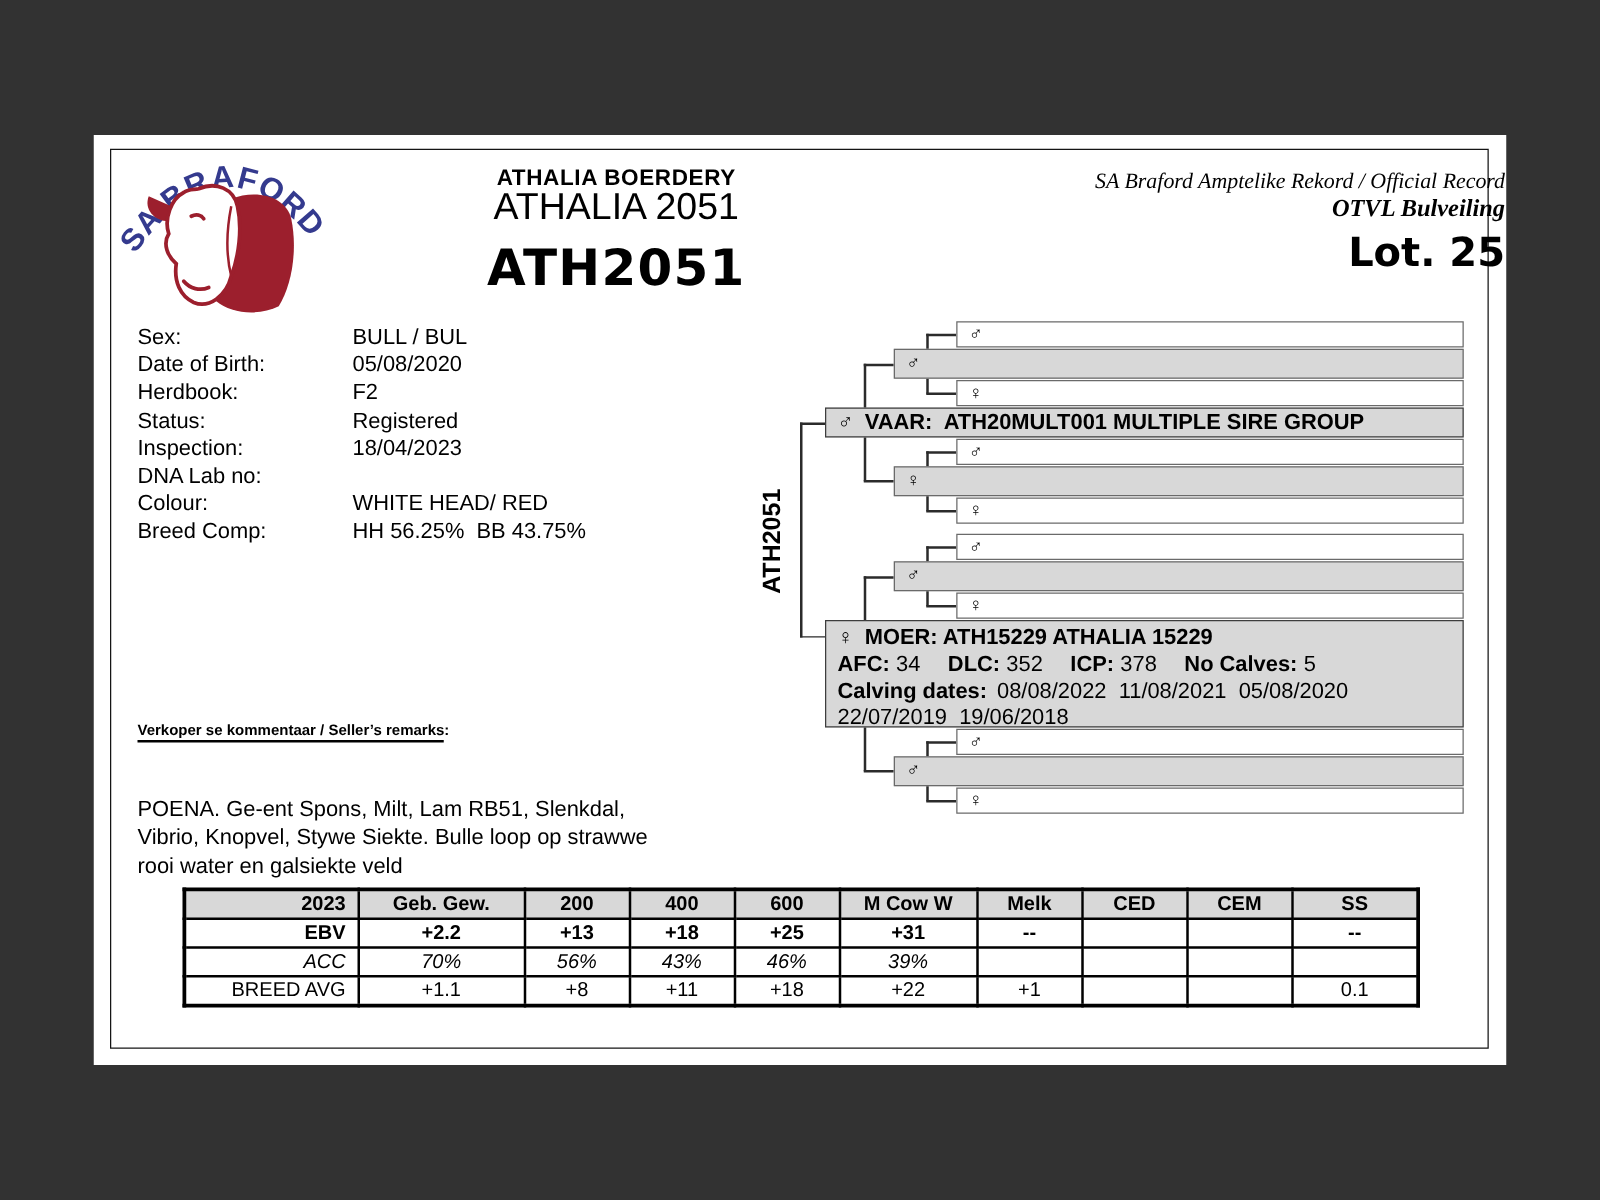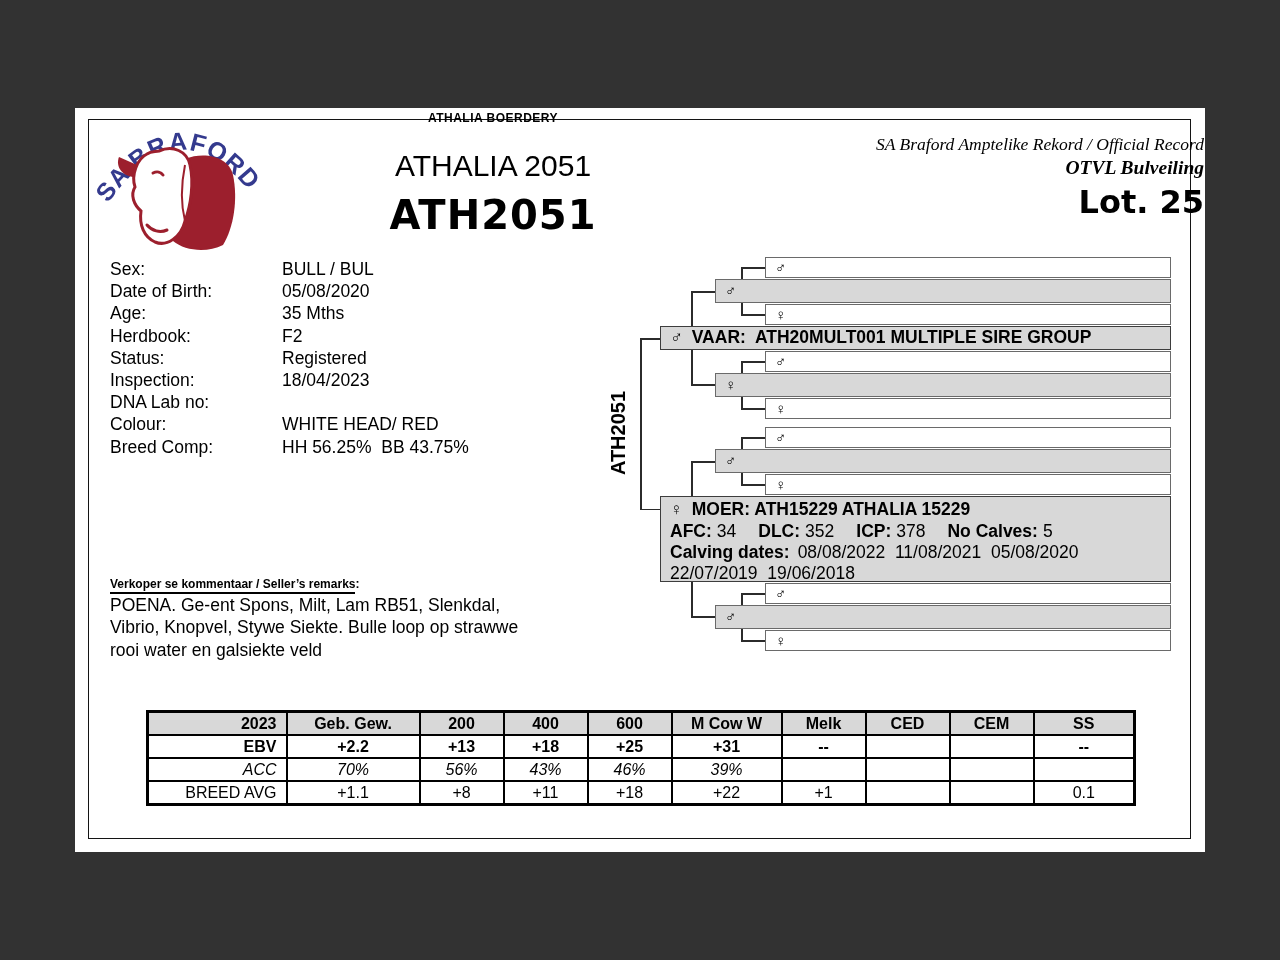--- a/index.html
+++ b/index.html
@@ -4,38 +4,38 @@
 <style>
   html,body{margin:0;padding:0;background:#323232;}
   .stage{position:relative;width:1280px;height:960px;background:#323232;overflow:hidden;
          font-family:"Liberation Sans",sans-serif;color:#000;}
   .card{position:absolute;left:75px;top:108px;width:1130px;height:744px;background:#ffffff;}
   .inner-border{position:absolute;left:88px;top:119px;width:1103px;height:720px;
                 border:1.5px solid #141414;box-sizing:border-box;}
 
   
   .hdr-center{position:absolute;left:320px;width:346px;text-align:center;}
-  .farm{top:111px;font-size:12px;font-weight:bold;letter-spacing:.5px;}
+  .farm{top:132px;font-size:18px;font-weight:bold;letter-spacing:.5px;}
   .aname{top:149px;font-size:30px;}
   .atag{top:192px;font-size:40px;font-weight:bold;font-family:"DejaVu Sans",sans-serif;letter-spacing:1px;}
   .hdr-right{position:absolute;left:804px;width:400px;text-align:right;}
   .rec1{top:134px;font-size:17.5px;font-style:italic;font-family:"Liberation Serif",serif;}
   .rec2{top:157px;font-size:19.5px;font-style:italic;font-weight:bold;font-family:"Liberation Serif",serif;}
   .lot{top:183px;font-size:32px;font-weight:bold;font-family:"DejaVu Sans",sans-serif;}
 
   
   .details{position:absolute;left:110px;top:258px;width:470px;font-size:17.5px;}
   .info-row{display:flex;height:22.2px;line-height:22.2px;}
   .info-label{width:172px;}
   .info-val{white-space:pre-wrap;}
 
   
   .remarks-head{position:absolute;left:110px;top:577px;font-size:12px;font-weight:bold;}
   .remarks-head .u{border-bottom:2px solid #000;padding-bottom:1px;}
-  .remarks-body{position:absolute;left:110px;top:594px;width:472px;font-size:17.5px;
+  .remarks-body{position:absolute;left:110px;top:636px;width:472px;font-size:17.5px;
                 line-height:22.4px;white-space:pre-line;}
 
   
   .vlabel{position:absolute;left:556px;top:421px;width:124px;height:24px;line-height:24px;
           text-align:center;font-size:20px;font-weight:bold;transform:rotate(-90deg);}
   .ln{position:absolute;background:#2b2b2b;z-index:0;}
   .pbox{position:absolute;box-sizing:border-box;z-index:1;}
   .pbox.w{left:765px;width:406px;height:21px;background:#ffffff;border:1px solid #6a6a6a;
           line-height:19px;padding-left:9px;font-size:15px;}
   .pbox.g{left:715px;width:456px;height:24px;background:#d8d8d8;border:1px solid #6a6a6a;
@@ -98,24 +98,20 @@
   <div class="details">
     <div class="info-row">
         <span class="info-label">Sex:</span>
         <span class="info-val">BULL / BUL</span>
       </div>
     <div class="info-row">
         <span class="info-label">Date of Birth:</span>
         <span class="info-val">05/08/2020</span>
       </div>
     <div class="info-row">
-        <span class="info-label">Age:</span>
-        <span class="info-val">35 Mths</span>
-      </div>
-    <div class="info-row">
         <span class="info-label">Herdbook:</span>
         <span class="info-val">F2</span>
       </div>
     <div class="info-row">
         <span class="info-label">Status:</span>
         <span class="info-val">Registered</span>
       </div>
     <div class="info-row">
         <span class="info-label">Inspection:</span>
         <span class="info-val">18/04/2023</span>

